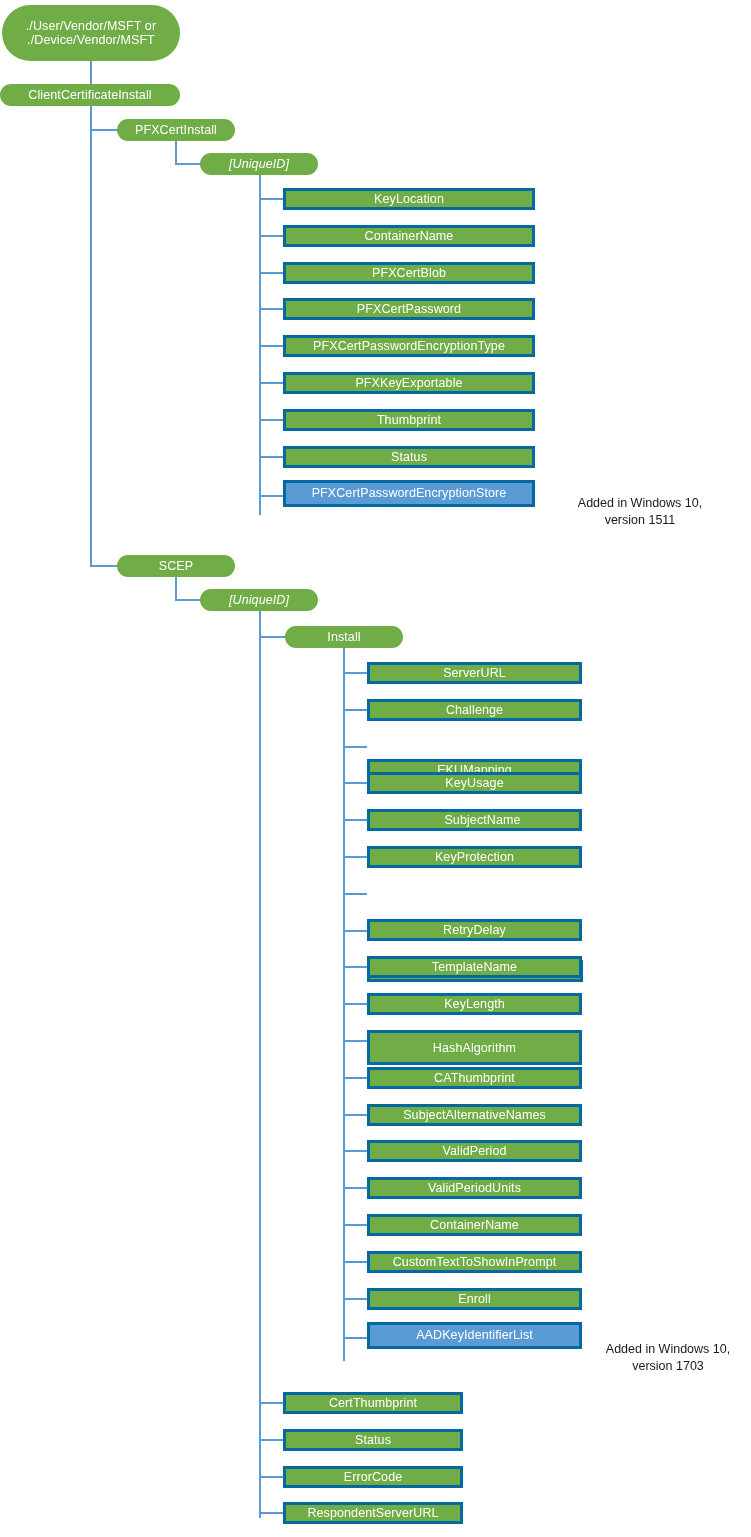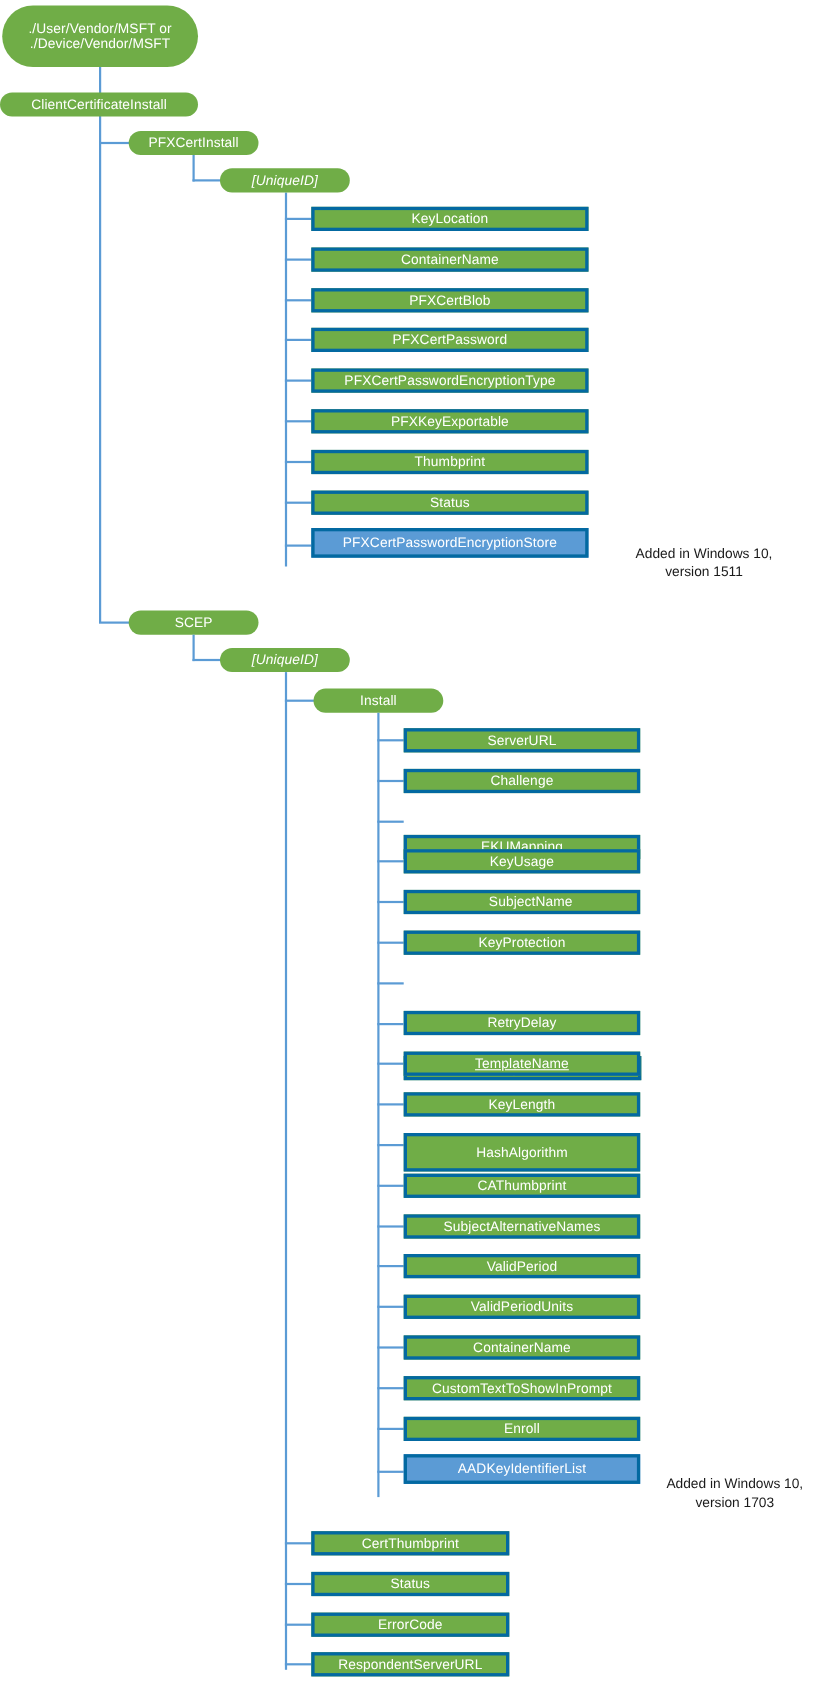--- a/index.html
+++ b/index.html
@@ -195,21 +195,21 @@
       </div>
       <div class="conn h" style="left: 343px; top: 892.8px; width: 24px;"></div>
       <div class="node rect" style="left: 367px; top: 882.8px; width: 215px; height: 22px; margin-top: 36px;">
         <span class="lbl">RetryDelay</span>
       </div>
       <div class="conn h" style="left: 343px; top: 929.6px; width: 24px;"></div>
       <div class="node rect" style="left: 367px; top: 960px; width: 216px; height: 22px; font-style: italic;">
         <span class="lbl">RetryCount</span>
       </div>
       <div class="conn h" style="left: 343px; top: 966.4px; width: 24px;"></div>
-      <div class="node rect" style="left: 367px; top: 956.4px; width: 215px; height: 22px; text-decoration: underline;">
+      <div class="node rect" style="left: 367px; top: 956.4px; width: 215px; height: 22px;">
         <span class="lbl">TemplateName</span>
       </div>
       <div class="conn h" style="left: 343px; top: 1003.2px; width: 24px;"></div>
       <div class="node rect" style="left: 367px; top: 993.2px; width: 215px; height: 22px;">
         <span class="lbl">KeyLength</span>
       </div>
       <div class="conn h" style="left: 343px; top: 1040px; width: 24px;"></div>
       <div class="node rect" style="left: 367px; top: 1030px; width: 215px; height: 35px;">
         <span class="lbl">HashAlgorithm</span>
       </div>

